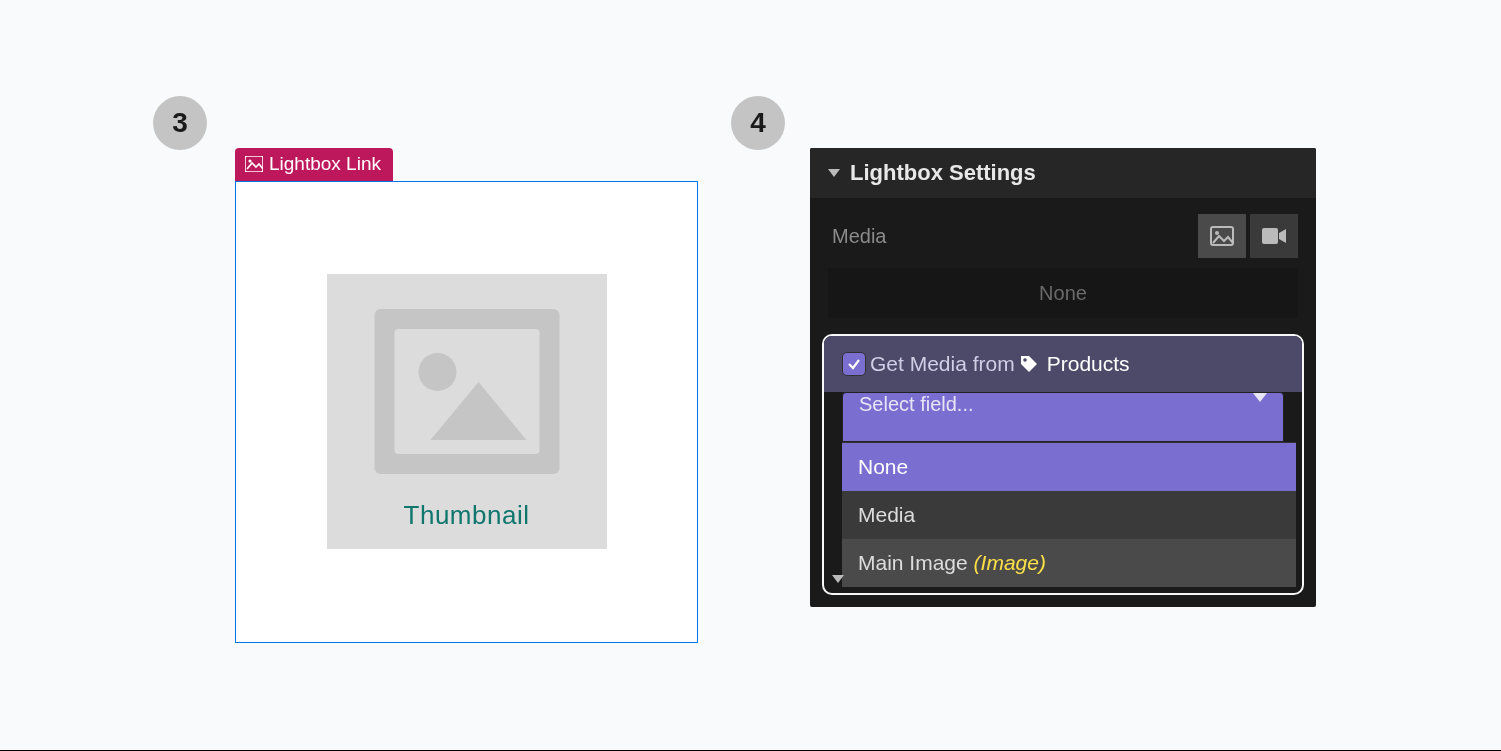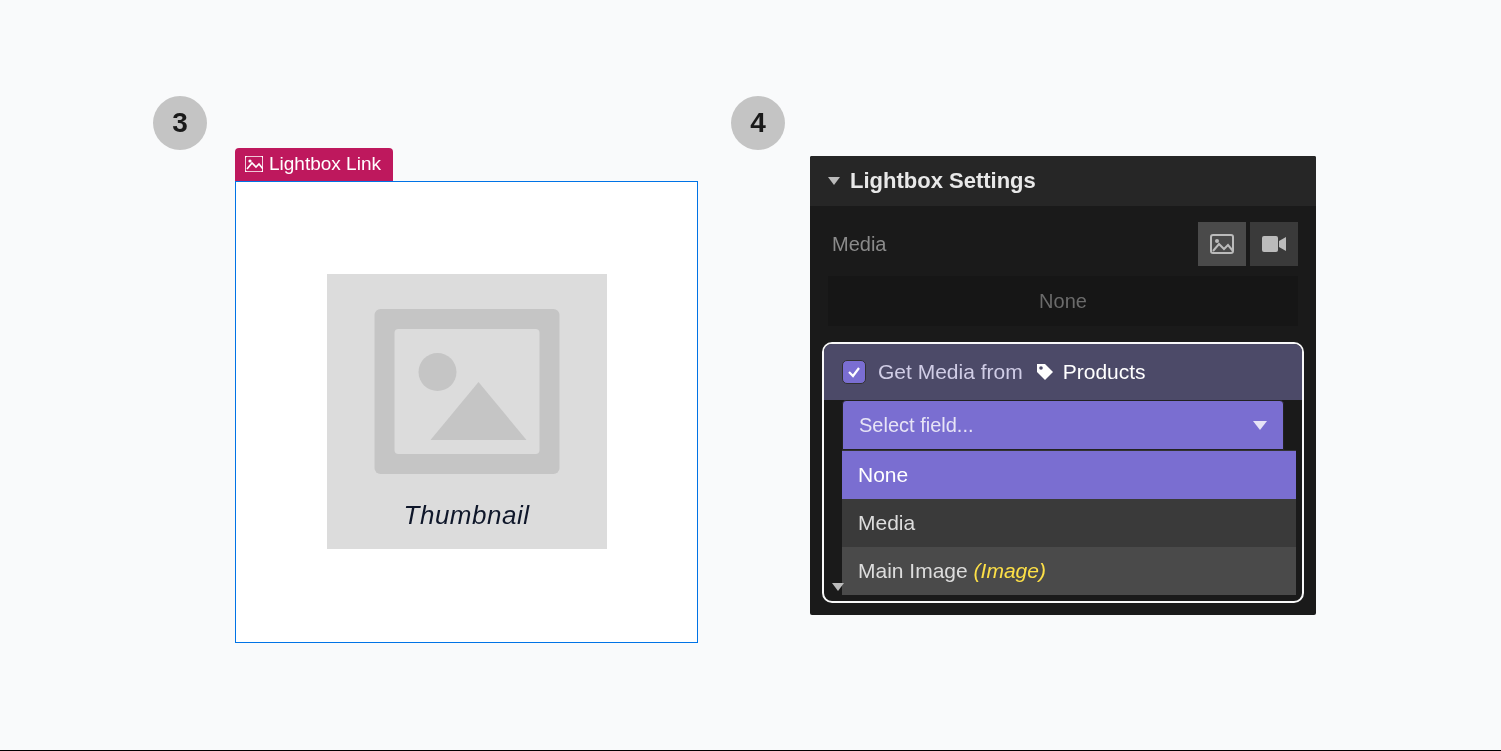--- a/index.html
+++ b/index.html
@@ -94,31 +94,30 @@
   .thumb-img-ph .mountain {
     position: absolute;
     bottom: 34px; left: 56px;
     width: 0; height: 0;
     border-left: 48px solid transparent;
     border-right: 48px solid transparent;
     border-bottom: 58px solid #c5c5c5;
     z-index: 2;
   }
   .thumb-label {
-    color: #0f172a;
+    color: #0f766e;
     font-size: 26px;
     font-weight: 500;
     letter-spacing: 0.5px;
-    font-style: italic;
   }
 
   
   .panel {
     position: absolute;
-    top: 156px;
+    top: 148px;
     left: 810px;
     width: 506px;
     background: #1a1a1a;
     color: #d6d6d6;
     font-size: 20px;
     border-radius: 2px;
     overflow: hidden;
   }
   .panel-header {
     display: flex;
@@ -164,41 +163,41 @@
     border: 2px solid #f8f8f8;
     border-radius: 10px;
     overflow: hidden;
     position: relative;
   }
   .binding-head {
     background: #4c4a68;
     padding: 16px 18px;
     display: flex;
     align-items: center;
-    gap: 12px;
+    gap: 4px;
     color: #f0effa;
     font-size: 21px;
   }
   .checkbox {
     width: 24px; height: 24px;
     border-radius: 5px;
     background: #7a6ed1;
     display: flex; align-items: center; justify-content: center;
     color: #fff;
     border: 1px solid #323232;
   }
   .binding-head .from-text { color: #d0cde6; }
   .binding-head .collection { display: flex; align-items: center; gap: 8px; font-weight: 400; color: #fff; }
   .select-field {
     margin: 0 18px 0 18px;
     background: #7a6ed1;
     color: #e7e4f6;
     height: 50px;
     display: flex;
-    align-items: center;
+    align-items: flex-start;
     justify-content: space-between;
     padding: 0 16px;
     border-radius: 4px 4px 0 0;
     border: 1px solid #222;
     font-size: 20px;
   }
   .select-field .tri {
     width: 0; height: 0;
     border-left: 7px solid transparent;
     border-right: 7px solid transparent;

